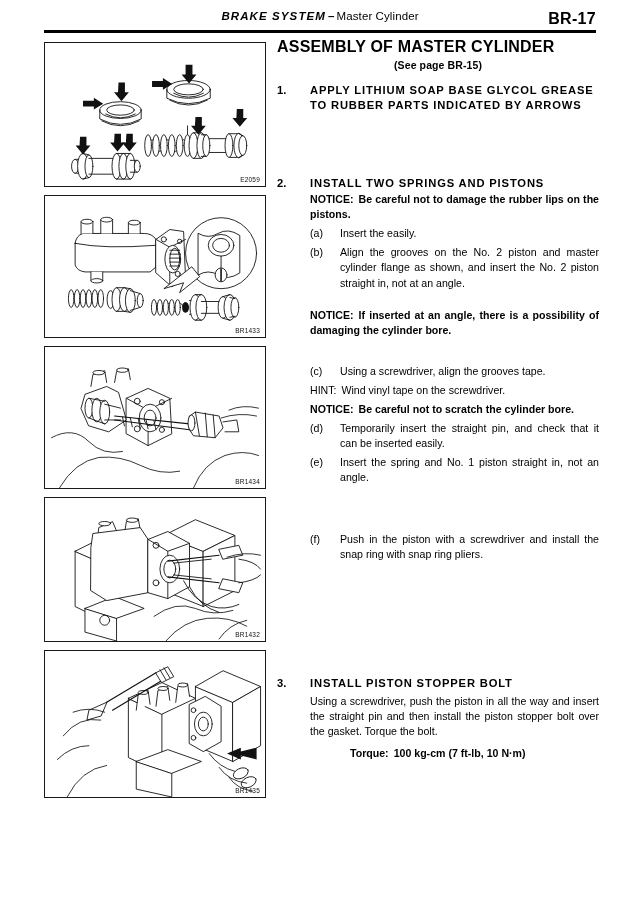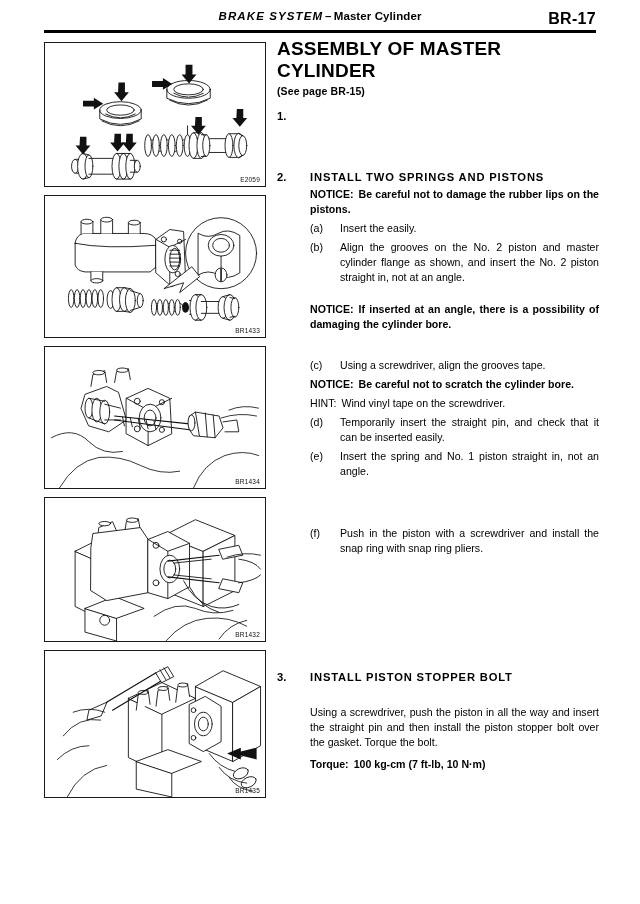--- a/index.html
+++ b/index.html
@@ -37,21 +37,21 @@
   .header-title .hdr-bold {
     font-weight: bold;
     letter-spacing: 1.1px;
     font-style: italic;
   }
   .header-title .hdr-dash {
     font-weight: bold;
     padding: 0 2px;
   }
   .header-title .hdr-sub {
-    font-weight: bold;
+    font-weight: normal;
     letter-spacing: 0.1px;
   }
   .header-page {
     position: absolute;
     right: 0;
     top: 0;
     font-size: 16px;
     font-weight: bold;
     letter-spacing: 0.3px;
   }
@@ -97,30 +97,31 @@
     right: 5px;
     bottom: 3px;
     font-size: 6.5px;
     font-family: "Liberation Sans", sans-serif;
     letter-spacing: 0.2px;
     color: #111;
   }
 
   
   .section-title {
-    font-size: 19px;
+    font-size: 16px;
     font-weight: bold;
     letter-spacing: 0.2px;
     margin: 0 0 3px 0;
   }
   .section-sub {
     font-size: 10.5px;
     font-weight: bold;
     margin: 0 0 12px 0;
     letter-spacing: 0.1px;
+    text-align: center;
   }
 
   .step {
     position: relative;
     margin-bottom: 0;
   }
   .step-head {
     position: relative;
     padding-left: 33px;
     font-size: 11.2px;
@@ -522,20 +523,21 @@
 </div>
 
 <div class="text-column">
 
   <h1 class="section-title">ASSEMBLY OF MASTER CYLINDER</h1>
   <div class="section-sub">(See page BR-15)</div>
 
   <div class="step">
     <div class="step-head">
       <span class="step-num">1.</span>
+      <span>APPLY LITHIUM SOAP BASE GLYCOL GREASE TO RUBBER PARTS INDICATED BY ARROWS</span>
     </div>
   </div>
 
   <div style="height:61px;"></div>
 
   <div class="step">
     <div class="step-head">
       <span class="step-num">2.</span>
       <span>INSTALL TWO SPRINGS AND PISTONS</span>
     </div>
@@ -559,25 +561,25 @@
     </div>
   </div>
 
   <div style="height:22px;"></div>
 
   <div class="step-body">
     <div class="subitem">
       <span class="sub-label">(c)</span>
       <span>Using a screwdriver, align the grooves tape.</span>
     </div>
+    <p class="para plain-left">
+      <span style="font-weight:normal;margin-right:5px;">HINT:</span><span>Wind vinyl tape on the screwdriver.</span>
+    </p>
     <p class="para bold">
       <span class="lead">NOTICE:</span><span>Be careful not to scratch the cylinder bore.</span>
-    </p>
-    <p class="para plain-left">
-      <span style="font-weight:normal;margin-right:5px;">HINT:</span><span>Wind vinyl tape on the screwdriver.</span>
     </p>
     <div class="subitem">
       <span class="sub-label">(d)</span>
       <span>Temporarily insert the straight pin, and check that it can be inserted easily.</span>
     </div>
     <div class="subitem">
       <span class="sub-label">(e)</span>
       <span>Insert the spring and No. 1 piston straight in, not an angle.</span>
     </div>
   </div>
@@ -592,20 +594,20 @@
   </div>
 
   <div style="height:114px;"></div>
 
   <div class="step">
     <div class="step-head">
       <span class="step-num">3.</span>
       <span>INSTALL PISTON STOPPER BOLT</span>
     </div>
     <div class="step-body">
-      <p class="para" style="margin-top:20px;">Using a screwdriver, push the piston in all the way and insert the straight pin and then install the piston stopper bolt over the gasket.  Torque the bolt.</p>
-      <p class="para bold plain-left" style="margin-top:7px;">
+      <p class="para" style="margin-top:3px;">Using a screwdriver, push the piston in all the way and insert the straight pin and then install the piston stopper bolt over the gasket.  Torque the bolt.</p>
+      <p class="para bold plain-left" style="margin-top:7px;margin-left:40px;">
         <span class="lead">Torque:</span><span>100 kg-cm (7 ft-lb, 10 N·m)</span>
       </p>
     </div>
   </div>
 
 </div>
 
 </body></html>

